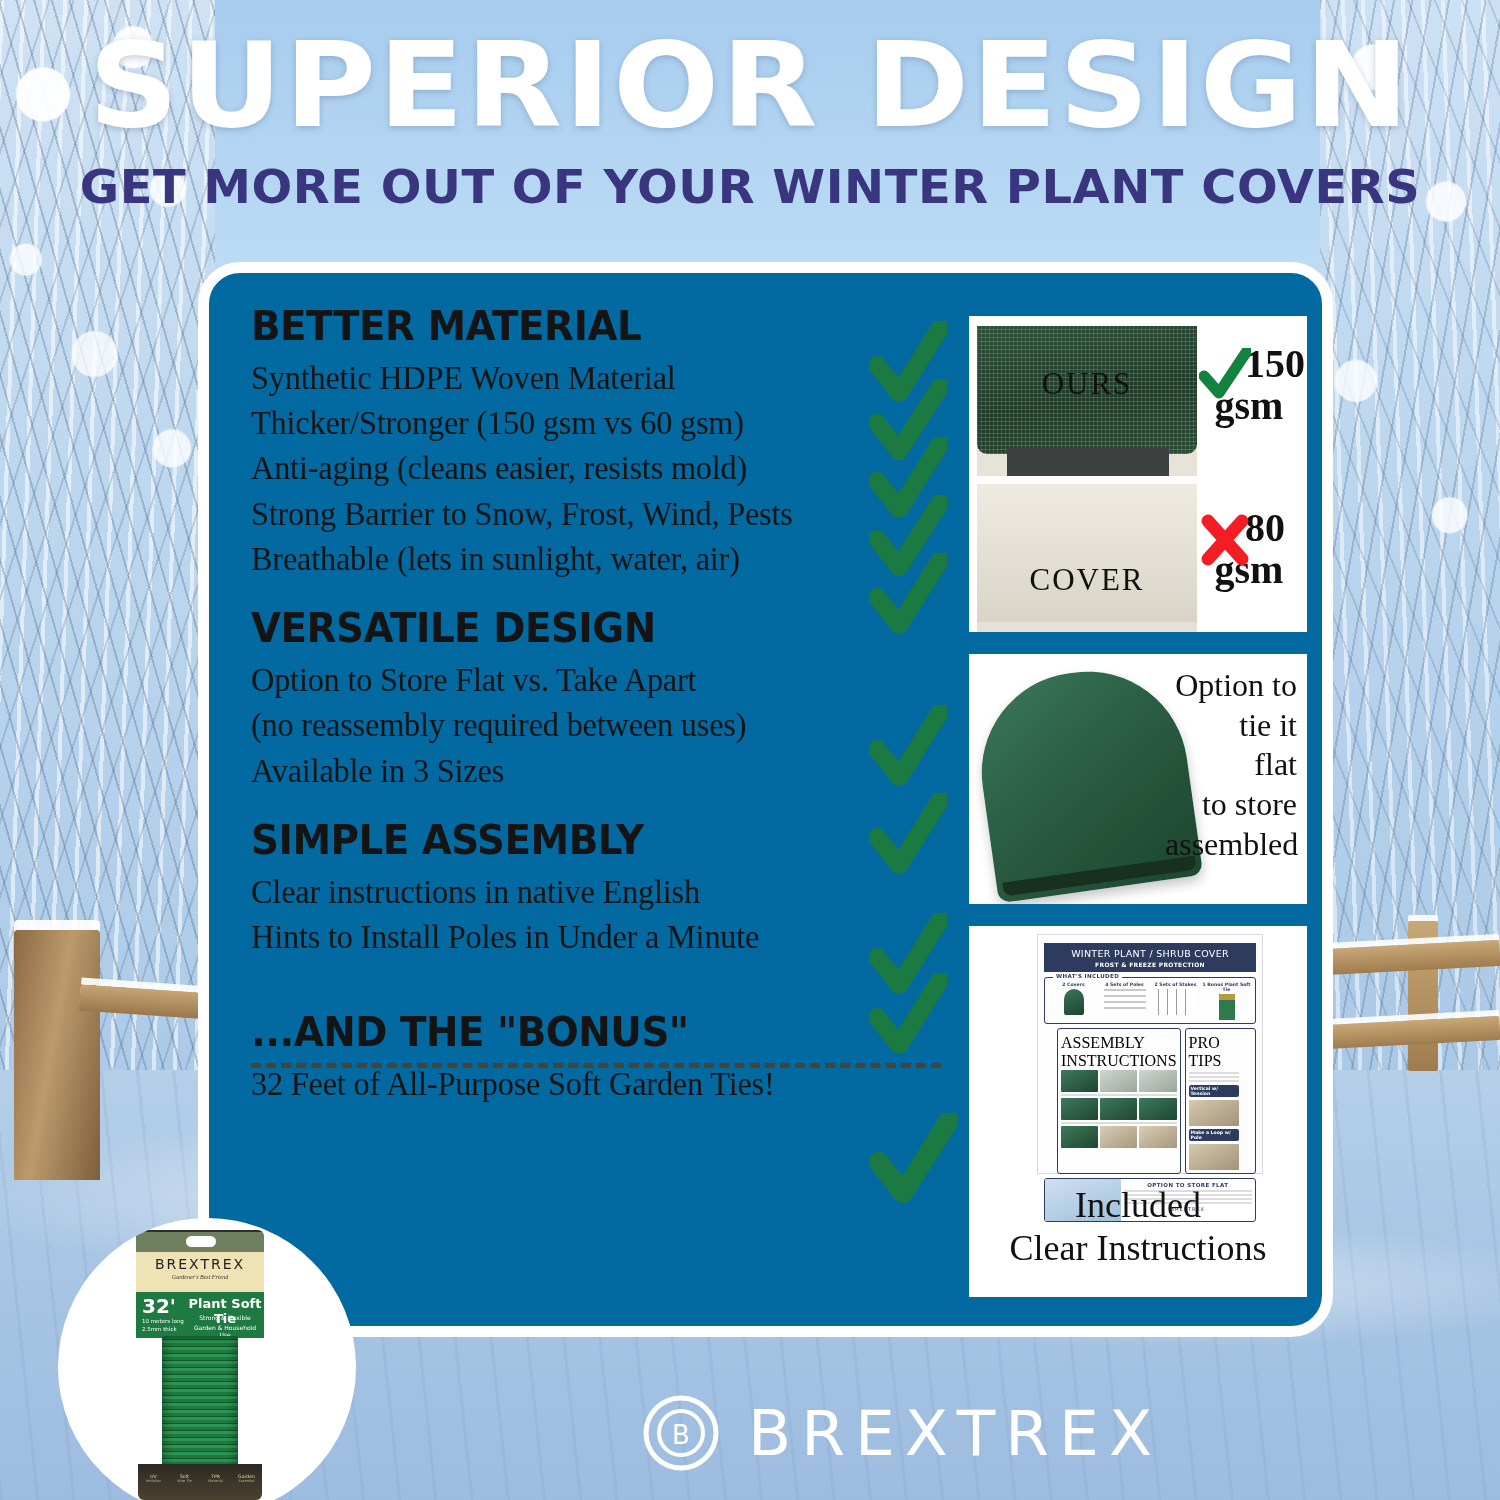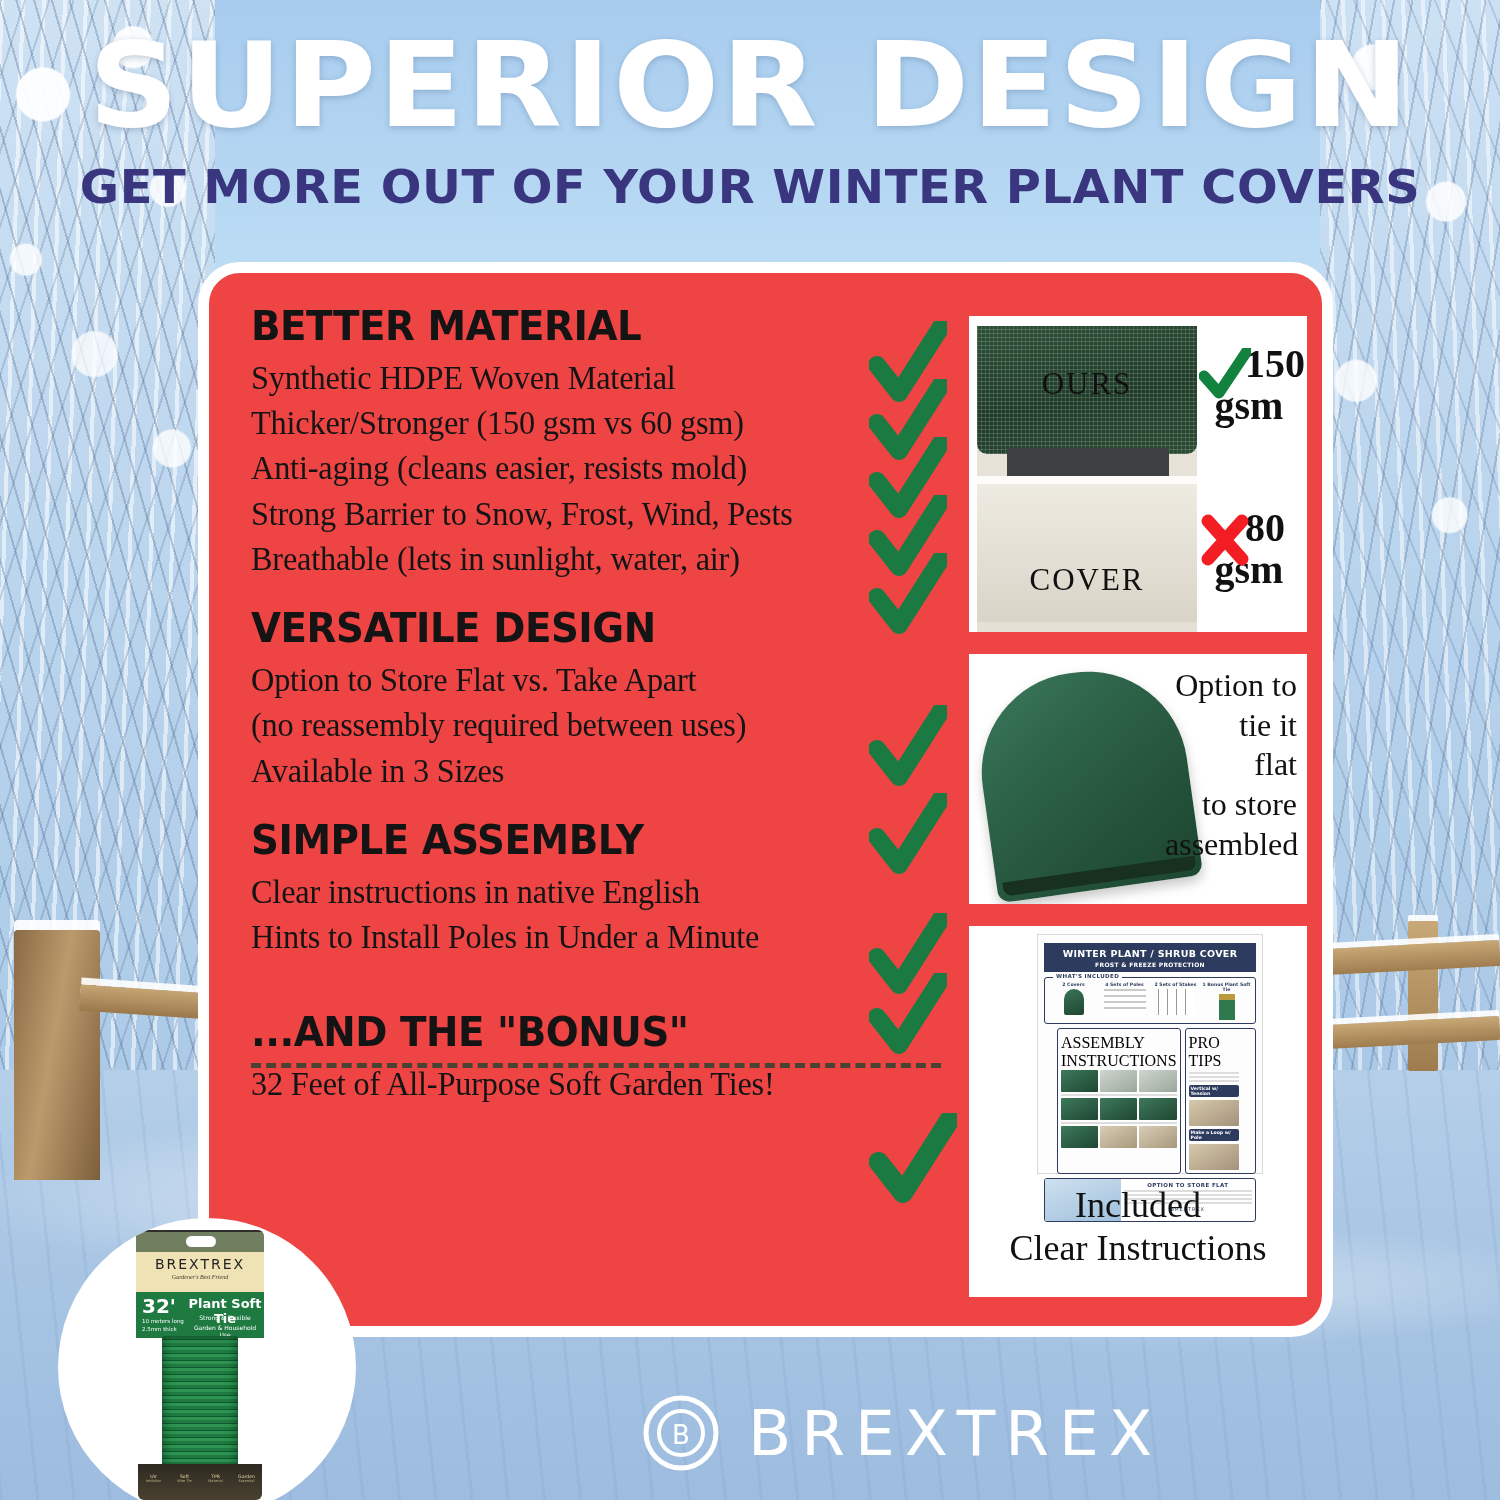--- a/index.html
+++ b/index.html
@@ -81,21 +81,21 @@
   .subtitle{
     position:absolute; left:0; top:163px; width:1500px; text-align:center;
     font-family:"DejaVu Sans", sans-serif; font-weight:bold;
     font-size:47px; line-height:1; letter-spacing:.5px; color:#39357e;
     transform:scaleX(1.02); transform-origin:center;
   }
 
   
   #panel{
     position:absolute; left:198px; top:262px; width:1135px; height:1075px;
-    background:#ef4444;
+    background:#0369a1;
     border:11px solid #ffffff;
     border-radius:42px;
   }
 
   
   .textcol{ position:absolute; left:42px; top:32px; width:620px; }
   .sec-h{
     font-family:"DejaVu Sans", sans-serif; font-weight:bold;
     font-size:40px; line-height:1.05; color:#141414; letter-spacing:-.5px;
     transform:scaleX(.97); transform-origin:left; white-space:nowrap;
@@ -189,21 +189,21 @@
 
   
   .sheet{
     position:absolute; left:68px; top:8px; width:226px; height:240px;
     background:#fdfdfd; border:1px solid #d9d9d9;
   }
   .sheet-hd{
     margin:8px 6px 0 6px; background:#2d3c5e; color:#fff; text-align:center;
     padding:5px 2px 4px 2px;
   }
-  .sheet-hd .h1{ font-family:"DejaVu Sans", sans-serif; font-weight:bold; font-size:9.5px; letter-spacing:.3px; }
+  .sheet-hd .h1{ font-family:"DejaVu Sans", sans-serif; font-weight:normal; font-size:9.5px; letter-spacing:.3px; }
   .sheet-hd .h2{ font-family:"DejaVu Sans", sans-serif; font-weight:bold; font-size:6px; letter-spacing:.3px; margin-top:2px; }
   .sheet-box{ margin:5px 6px 0 6px; border:1px solid #2d3c5e; border-radius:3px; padding:4px 3px 3px 3px; position:relative; }
   .sheet-box .bt{
     position:absolute; top:-5px; left:8px; background:#fff; padding:0 3px;
     font-family:"DejaVu Sans", sans-serif; font-weight:bold; font-size:5.5px; color:#2d3c5e; letter-spacing:.4px;
   }
   .incl{ display:flex; justify-content:space-around; }
   .incl > div{ text-align:center; width:25%; }
   .incl .cap{ font-family:"DejaVu Sans", sans-serif; font-weight:bold; font-size:4.6px; color:#2d3c5e; margin-bottom:2px; }
   .ic-cover{ width:20px; height:26px; margin:0 auto; background:linear-gradient(160deg,#3a7558,#1f4631); border-radius:10px 10px 2px 2px; }

